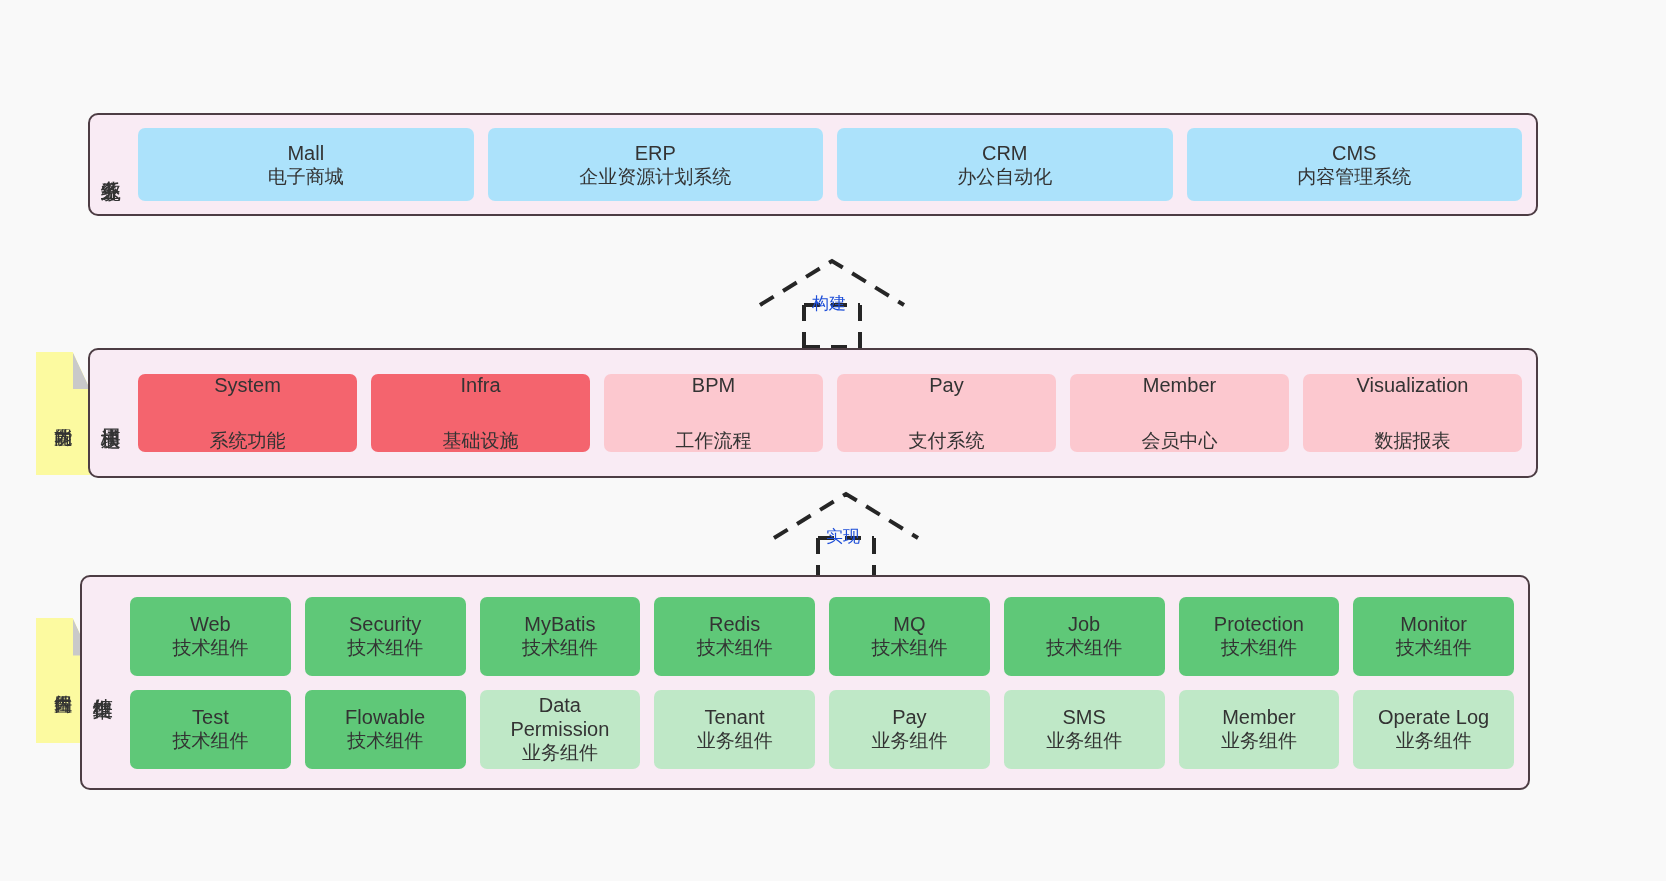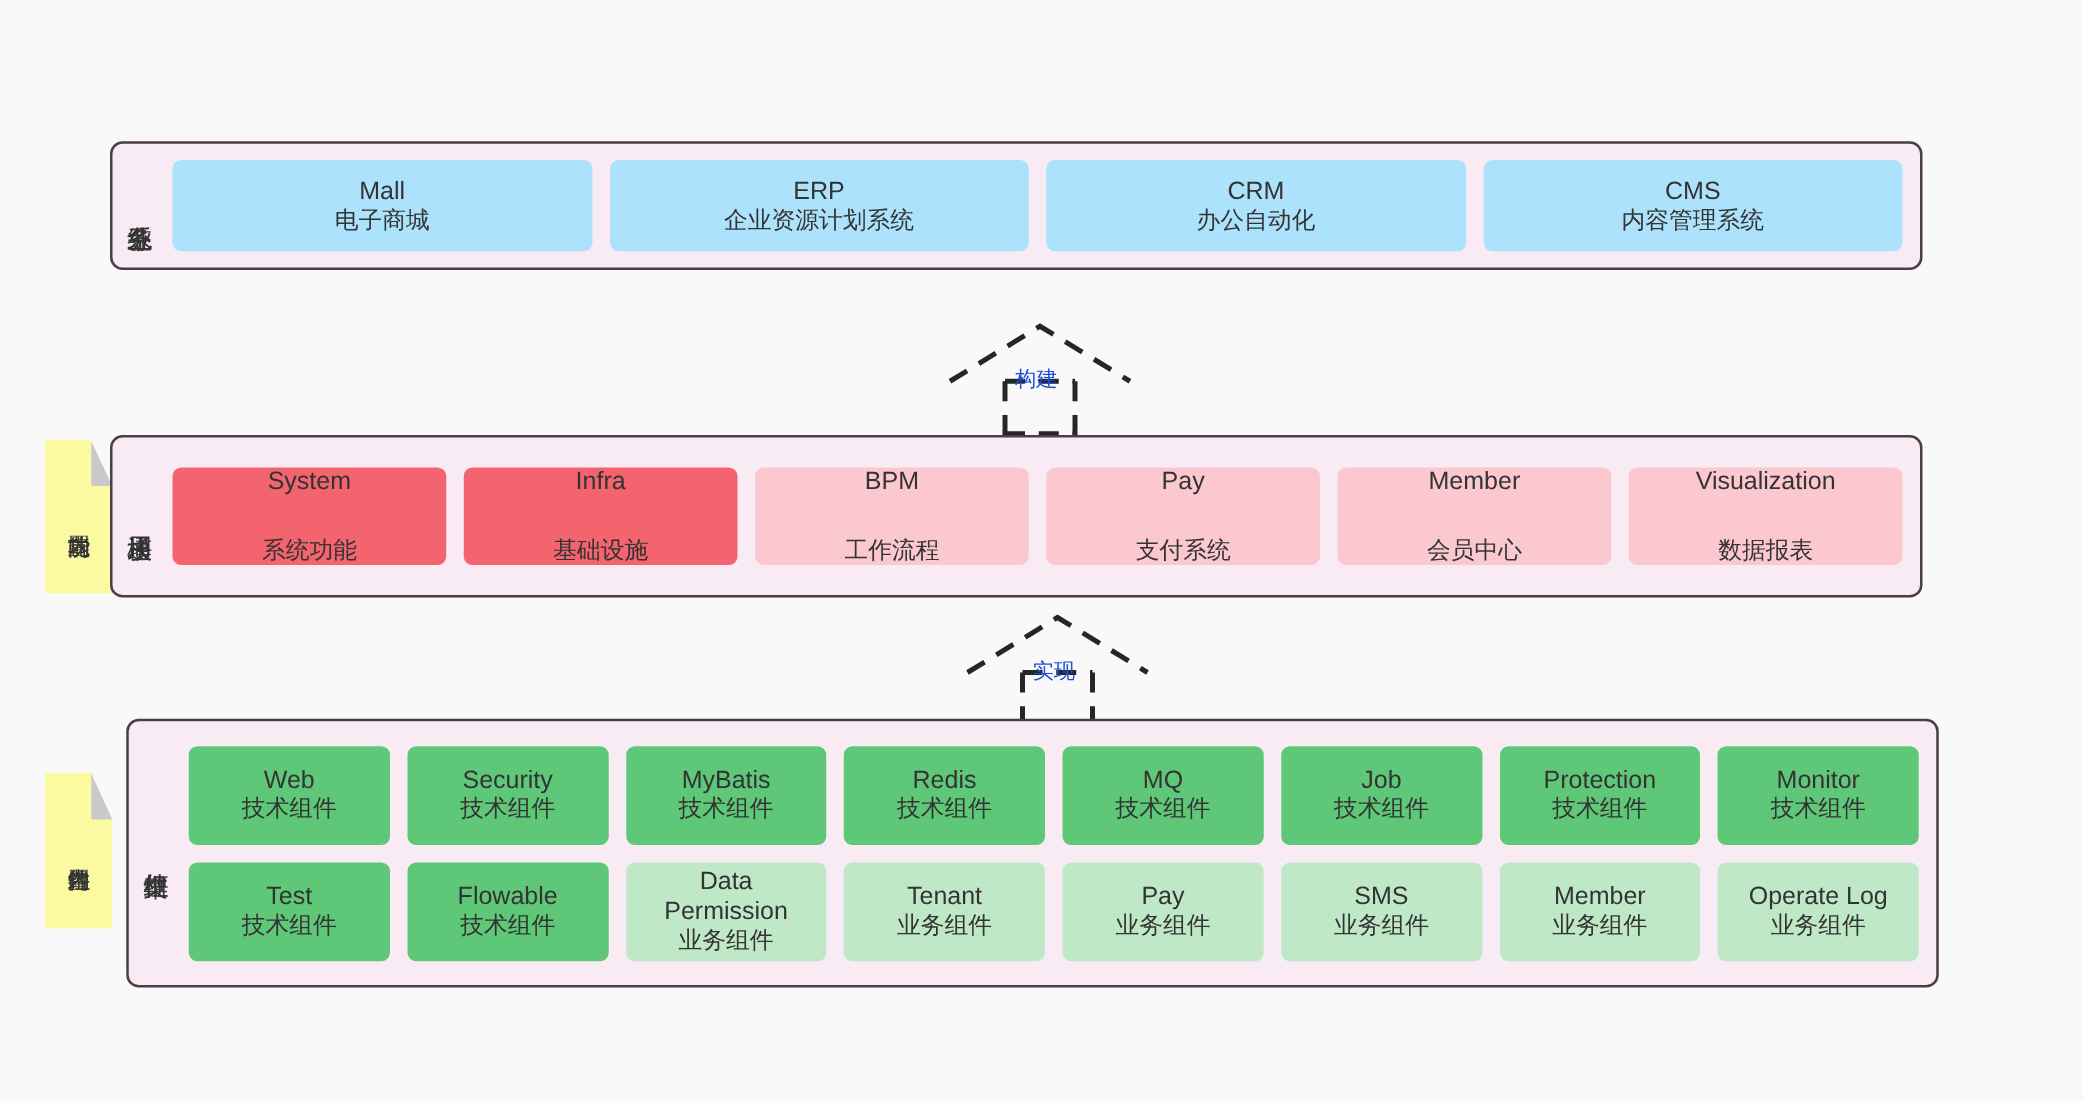--- a/index.html
+++ b/index.html
@@ -96,21 +96,21 @@
   .node.green       { background: #5fc878; }
   .node.lightgreen  { background: #bfe8c7; }
 
   
   #layer-business  { left: 88px;  top: 113px; width: 1450px; height: 103px; }
   #layer-business  .node { height: 73px; }
 
   #layer-common    { left: 88px;  top: 348px; width: 1450px; height: 130px; }
   #layer-common    .node { height: 78px; gap: 32px; }
 
-  #layer-framework { left: 101px;  top: 575px; width: 1450px; height: 215px; }
+  #layer-framework { left: 80px;  top: 575px; width: 1450px; height: 215px; }
   #layer-framework .node { height: 79px; }
 
   
   .note {
     position: absolute;
     background: #fcfaa0;
     box-sizing: border-box;
     display: flex;
     align-items: center;
     justify-content: center;

